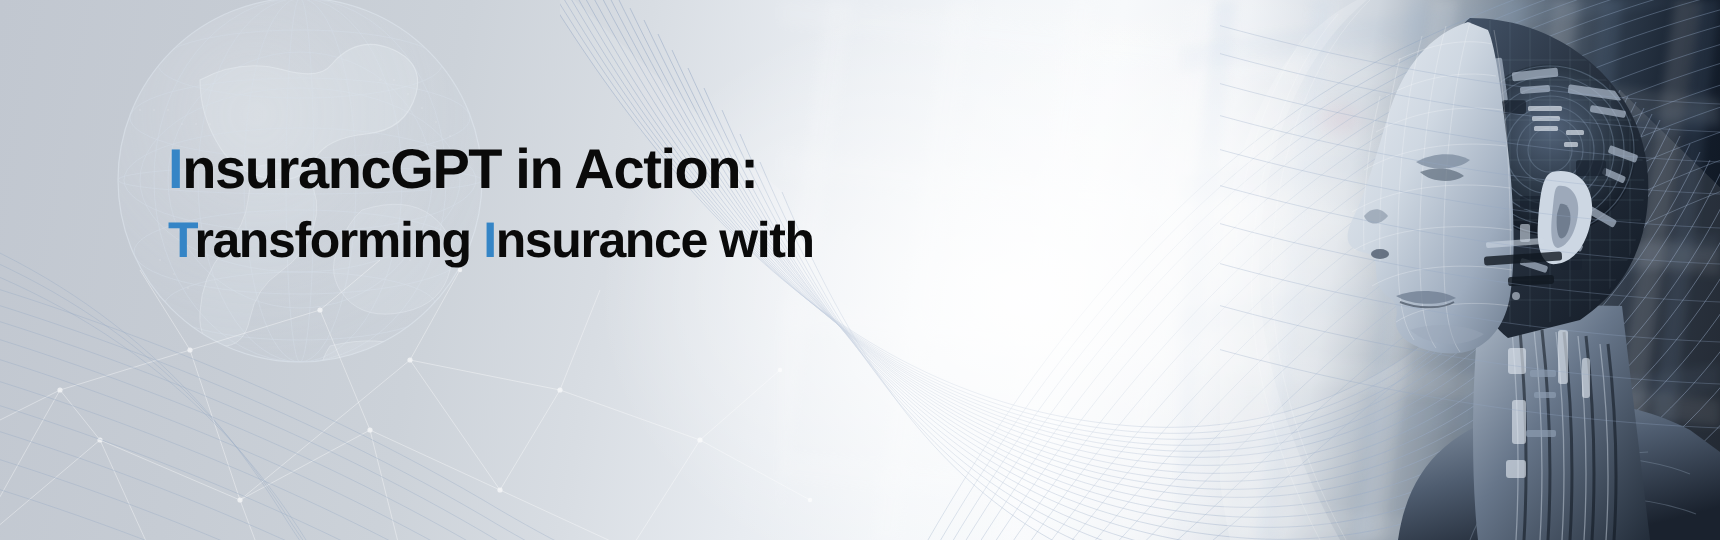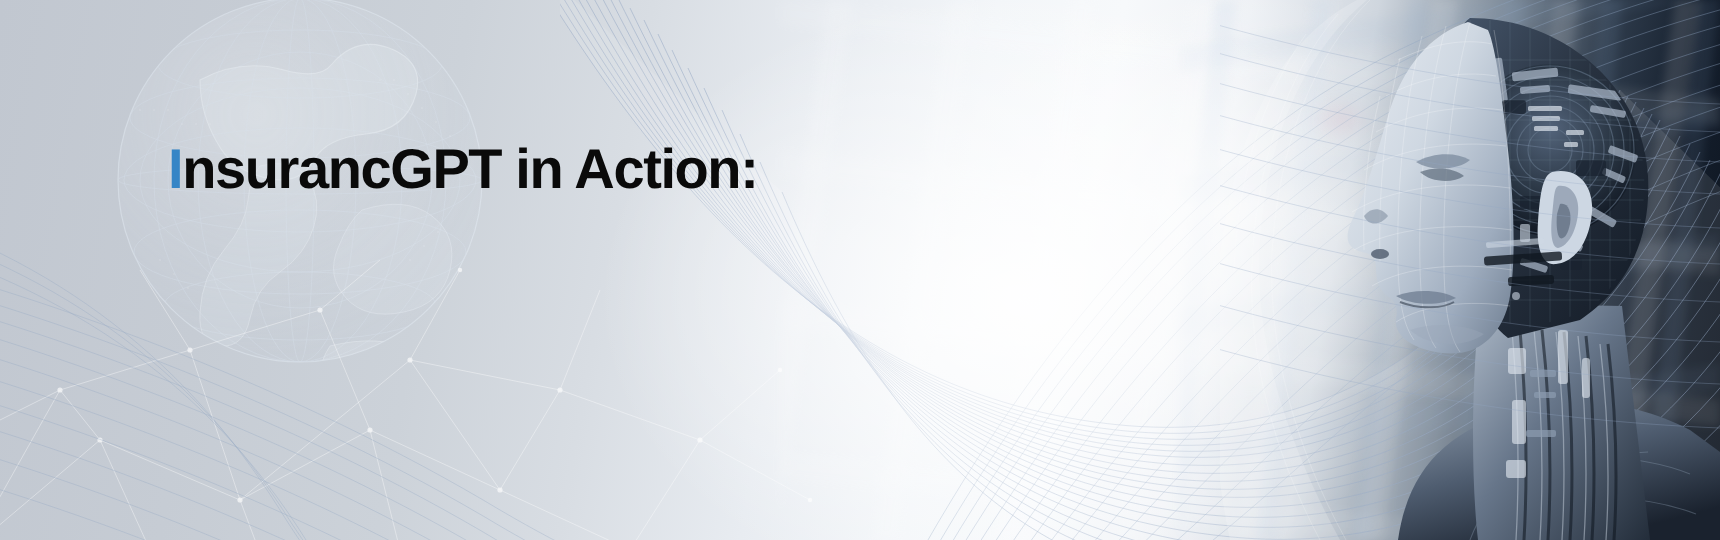--- a/index.html
+++ b/index.html
@@ -539,15 +539,16 @@
           <path d="M-20 258 C 120 298, 300 334, 500 342"></path>
           <path d="M-20 300 C 120 340, 300 376, 500 384"></path>
           <path d="M-20 344 C 120 384, 300 420, 500 428"></path>
         </g>
       </g>
     </svg>
   </div>
 
   <div id="headline">
     <h1 class="hl" id="hl1"><span class="cap">I</span><span>nsurancGPT in Action:</span></h1>
+    <h2 class="hl" id="hl2"><span class="cap">T</span><span>ransforming </span><span class="cap">I</span><span>nsurance with</span></h2>
   </div>
 
 </div>
 
 </body></html>

